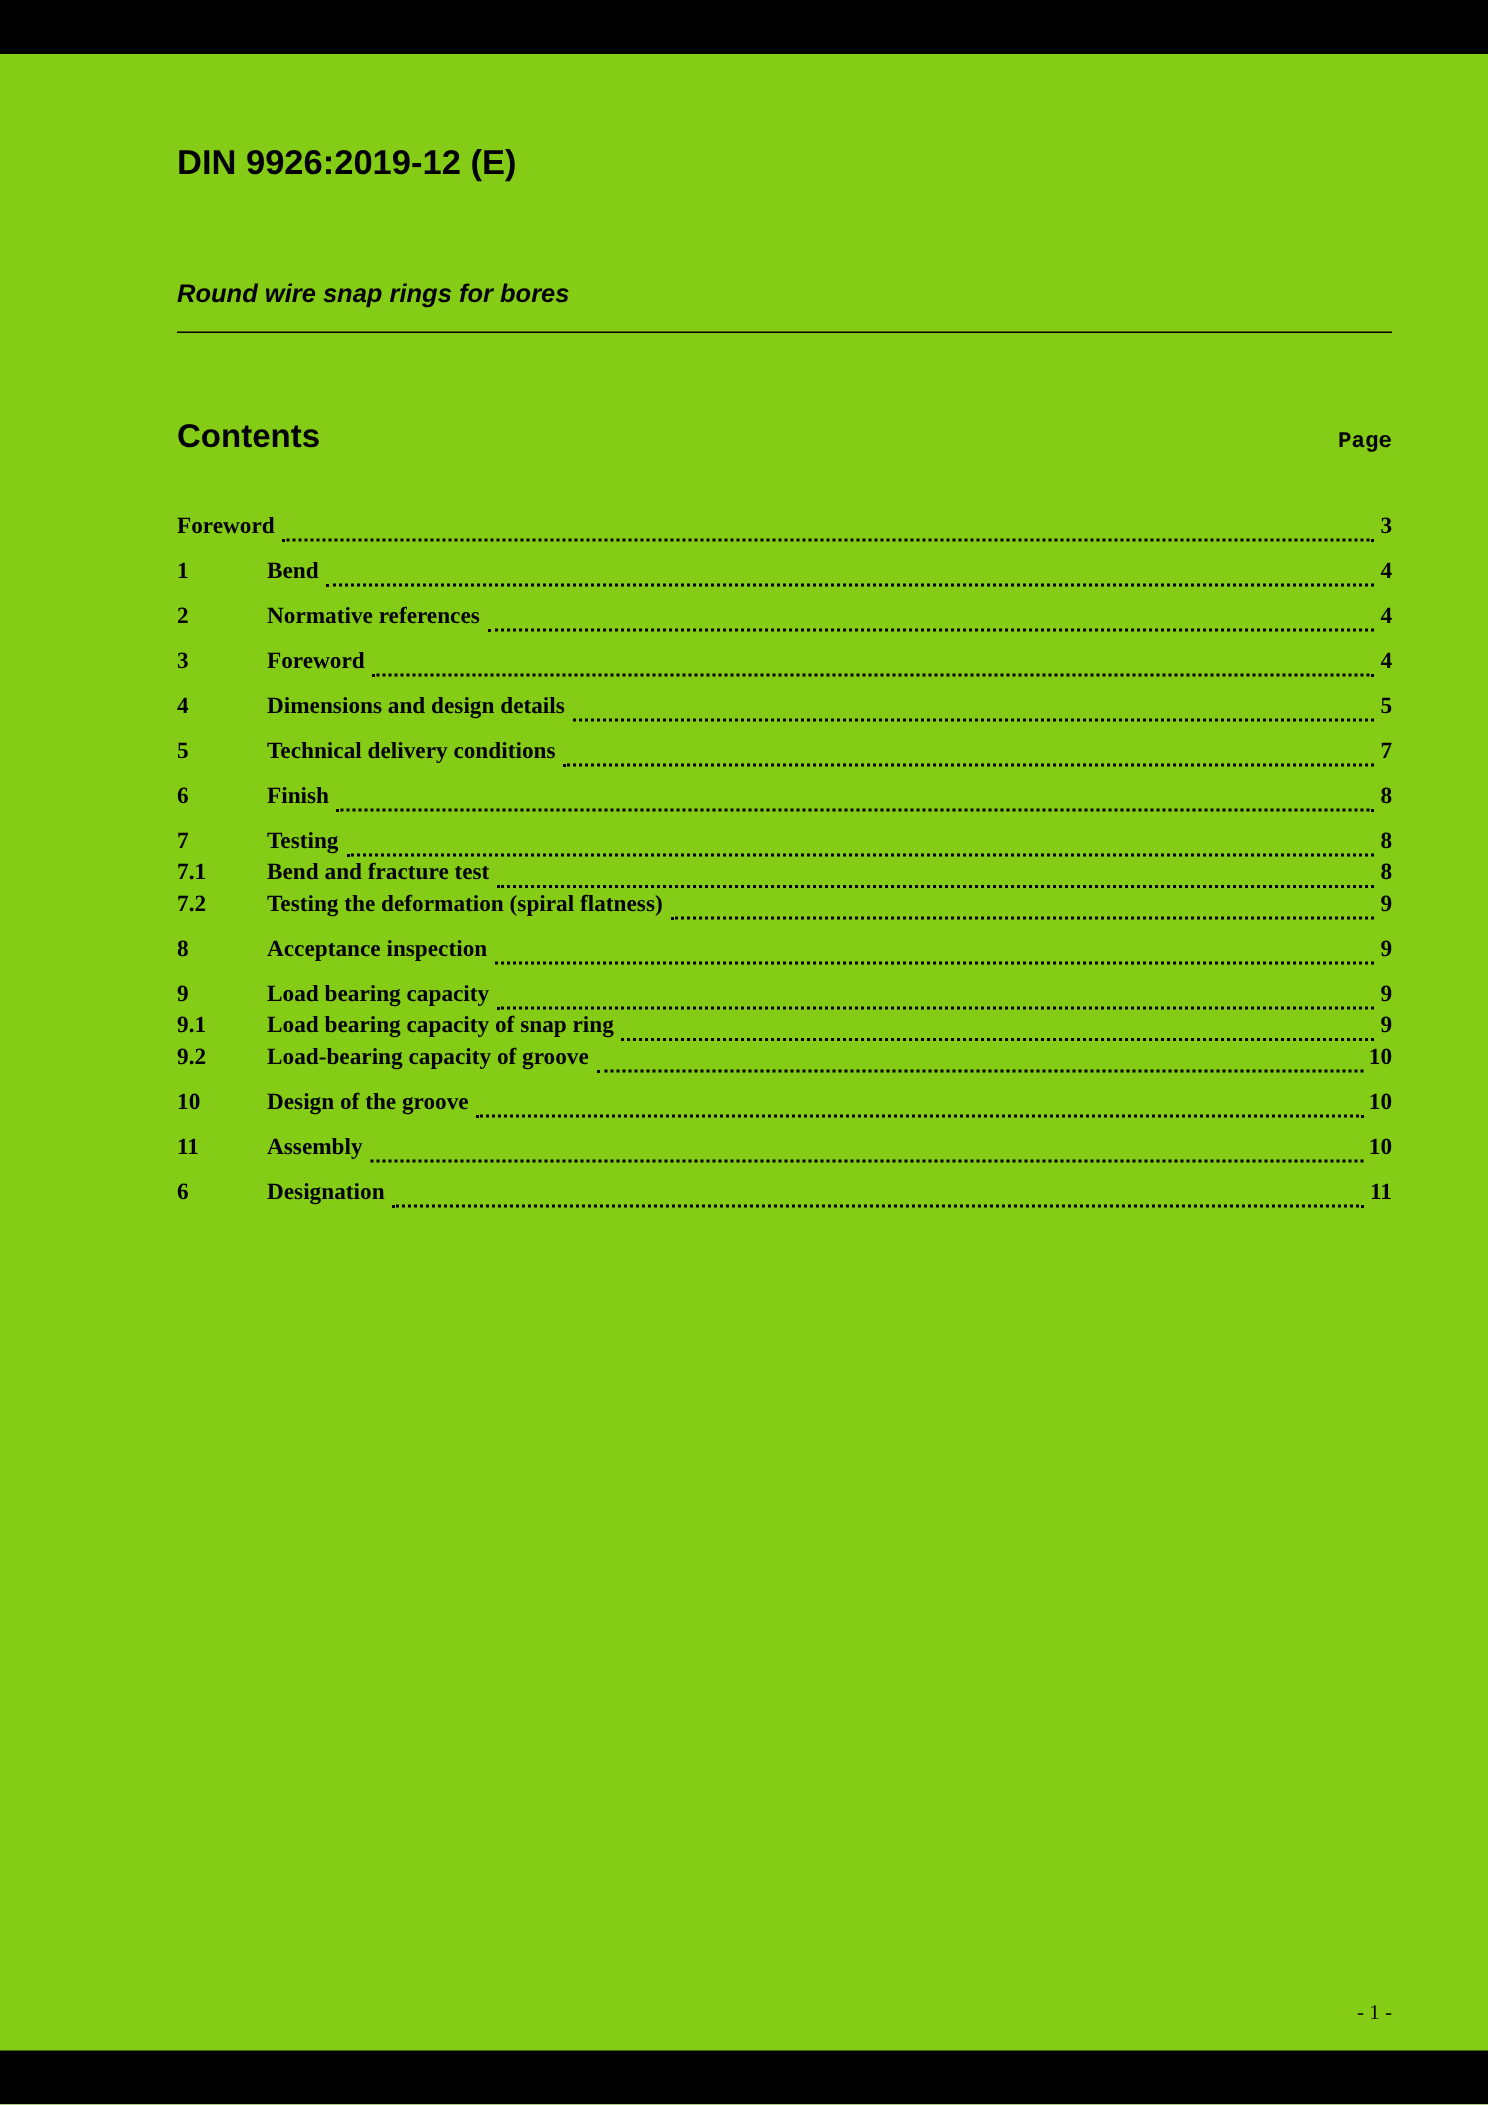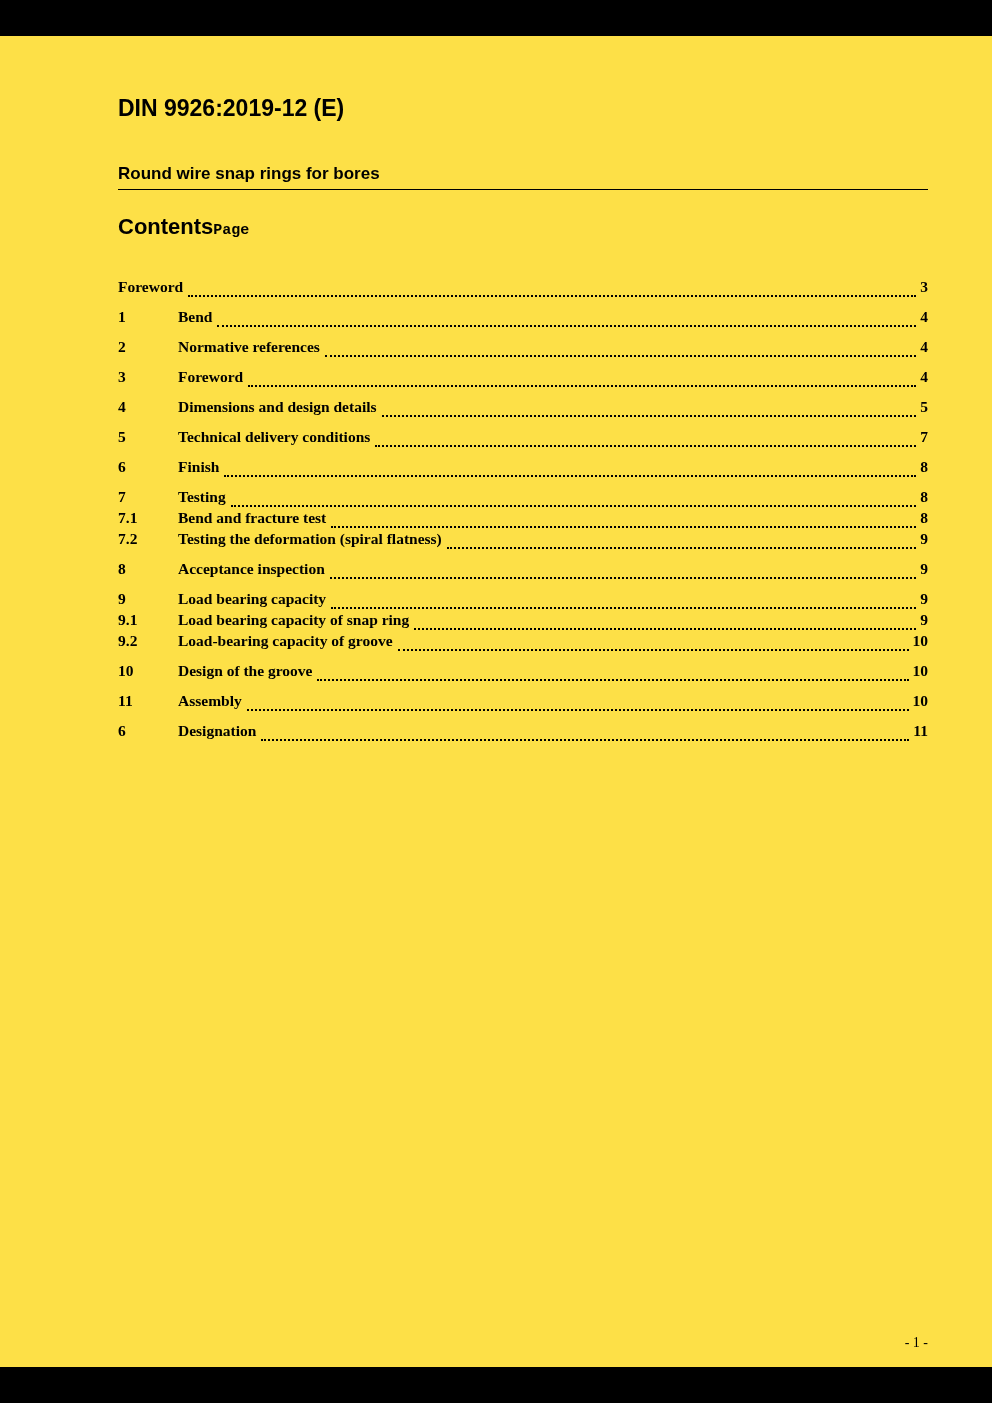--- a/index.html
+++ b/index.html
@@ -4,21 +4,21 @@
 <style>
   html, body {
     margin: 0;
     padding: 0;
     background: #ffffff;
   }
   .page {
     position: relative;
     width: 992px;
     height: 1403px;
-    background: #fde047;
+    background: #84cc16;
     overflow: hidden;
     font-family: "Liberation Serif", serif;
     color: #000;
   }
   .bar-top, .bar-bottom {
     position: absolute;
     left: 0;
     right: 0;
     height: 36px;
     background: #000000;
@@ -35,34 +35,36 @@
   }
 
   .doc-number {
     font-family: "Liberation Sans", sans-serif;
     font-weight: bold;
     font-size: 23px;
     line-height: 28px;
   }
 
   .doc-title-block {
-    margin-top: 41px;
+    margin-top: 63px;
     border-bottom: 1.5px solid #000;
-    padding-bottom: 5px;
+    padding-bottom: 15px;
+    font-style: italic;
   }
   .doc-title {
     font-family: "Liberation Sans", sans-serif;
     font-weight: bold;
     font-size: 17px;
     line-height: 21px;
   }
 
   .contents-header {
-    margin-top: 24px;
+    margin-top: 56px;
     display: flex;
+    justify-content: space-between;
     align-items: baseline;
   }
   .contents-heading {
     font-family: "Liberation Sans", sans-serif;
     font-weight: bold;
     font-size: 22px;
     line-height: 26px;
   }
   .page-col-label {
     font-family: Liberation Mono, monospace;

